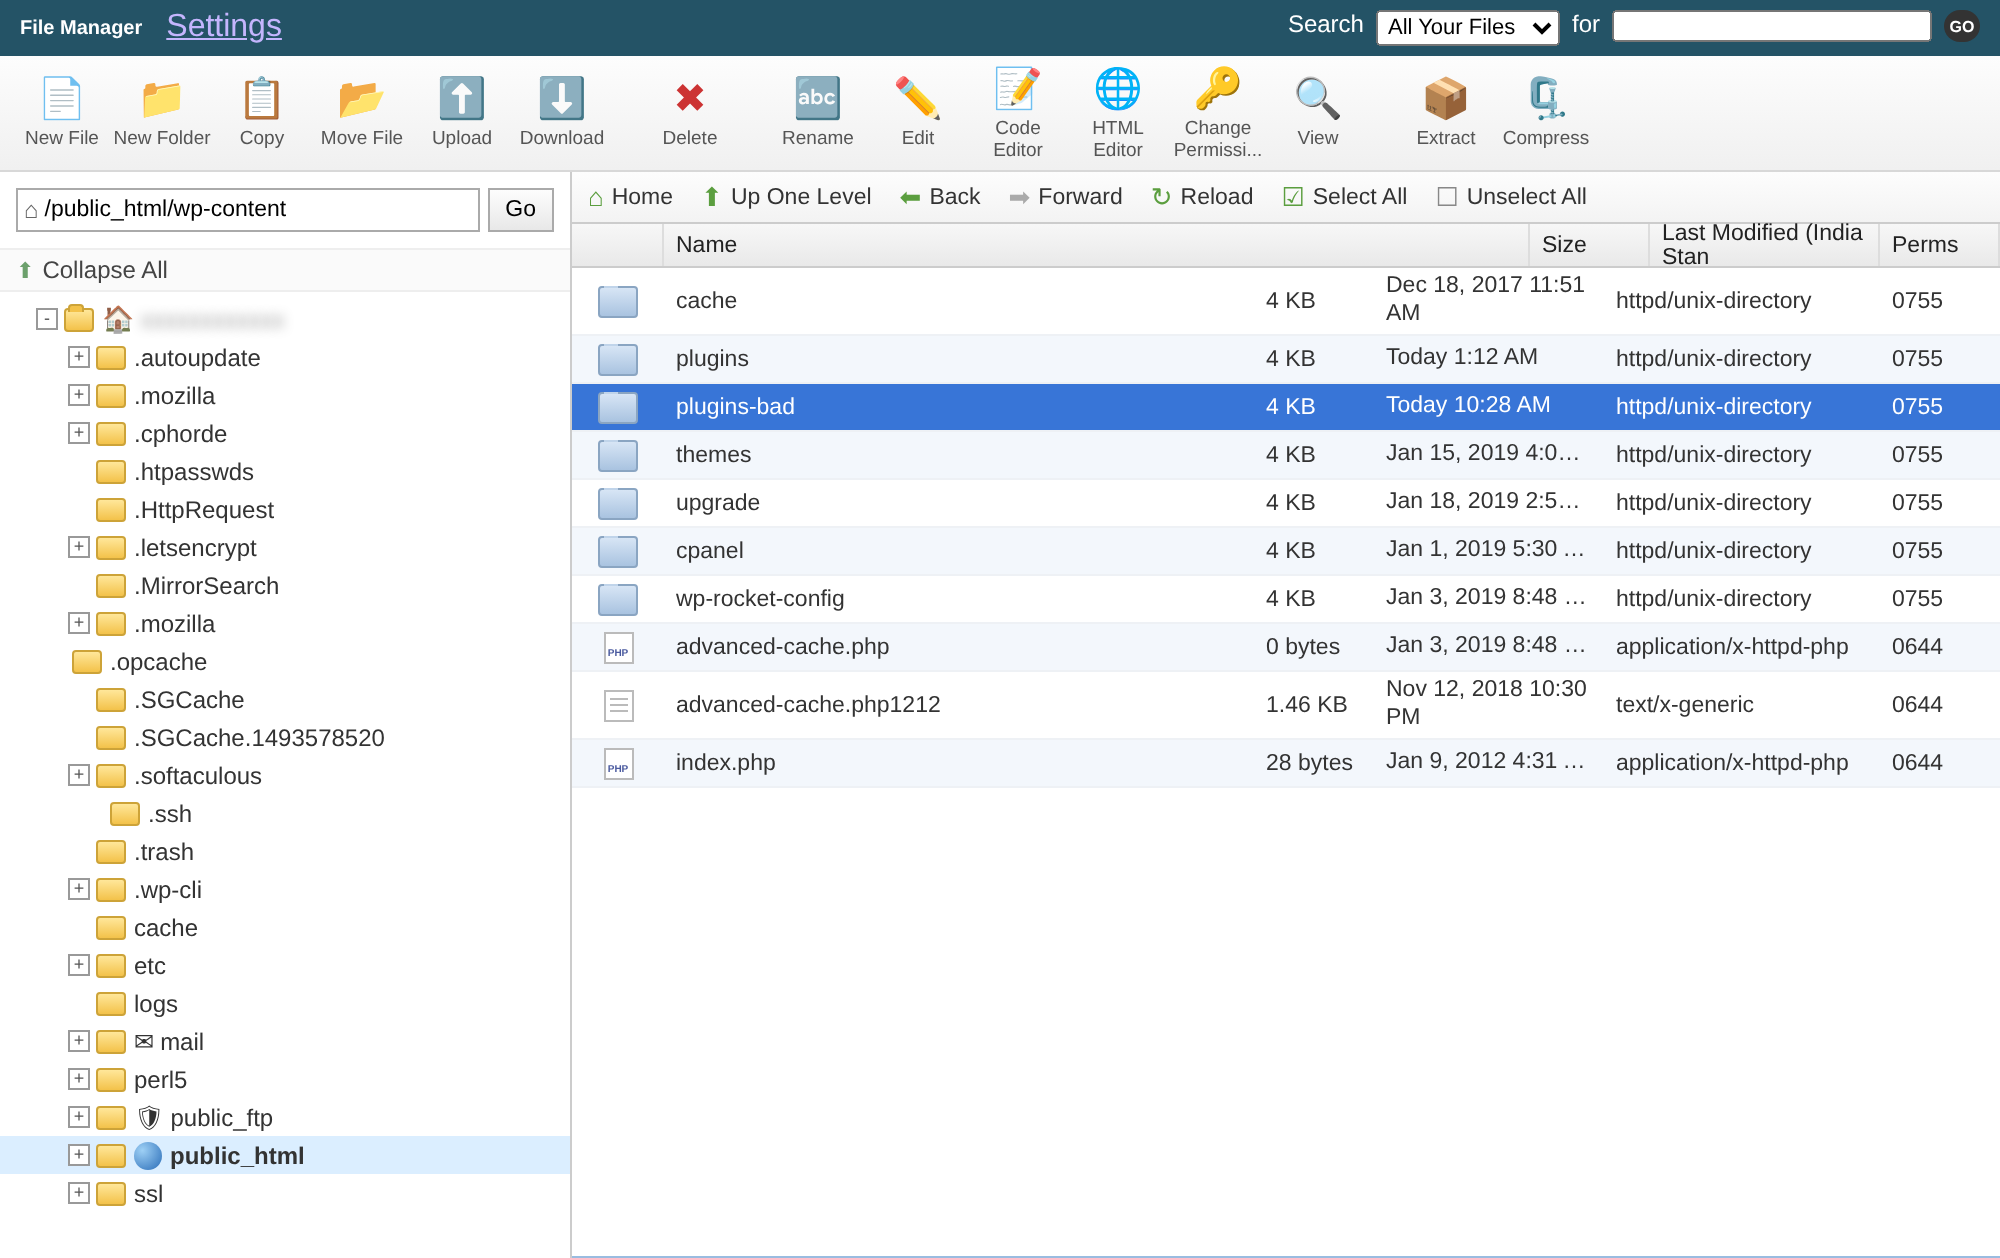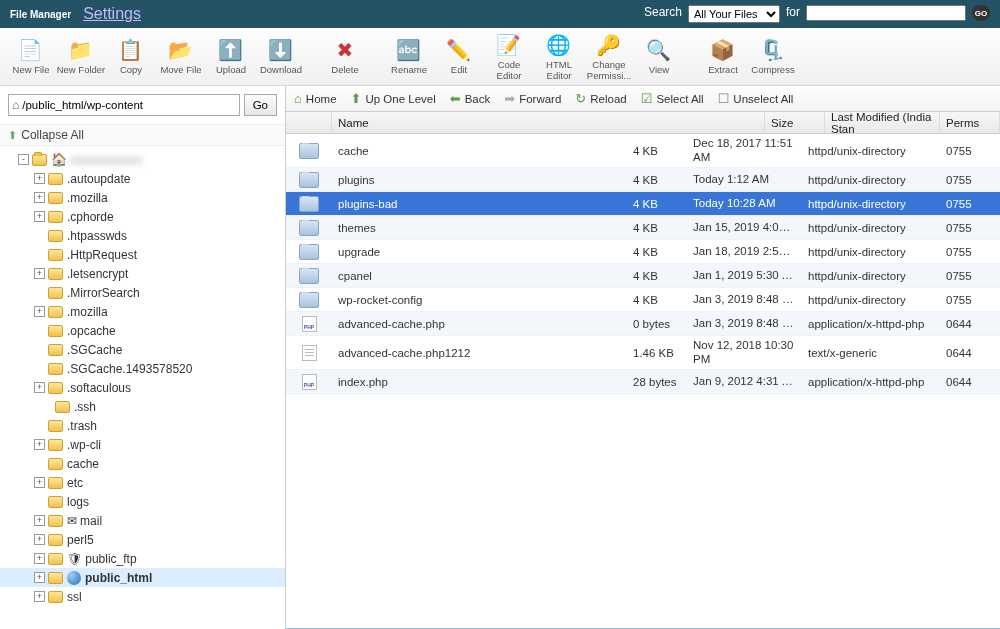--- a/index.html
+++ b/index.html
@@ -214,21 +214,21 @@
         <div class="tree-row" style="padding-left: 34px;">
           <span class="toggle blank"></span>
           <span class="folder-ic"></span>
           <span class="label">.MirrorSearch</span>
         </div>
         <div class="tree-row" style="padding-left: 34px;">
           <span class="toggle">+</span>
           <span class="folder-ic"></span>
           <span class="label">.mozilla</span>
         </div>
-        <div class="tree-row" style="padding-left: 34px;">
+        <div class="tree-row" style="padding-left: 22px;">
           <span class="toggle blank"></span>
           <span class="folder-ic"></span>
           <span class="label">.opcache</span>
         </div>
         <div class="tree-row" style="padding-left: 34px;">
           <span class="toggle blank"></span>
           <span class="folder-ic"></span>
           <span class="label">.SGCache</span>
         </div>
         <div class="tree-row" style="padding-left: 34px;">

